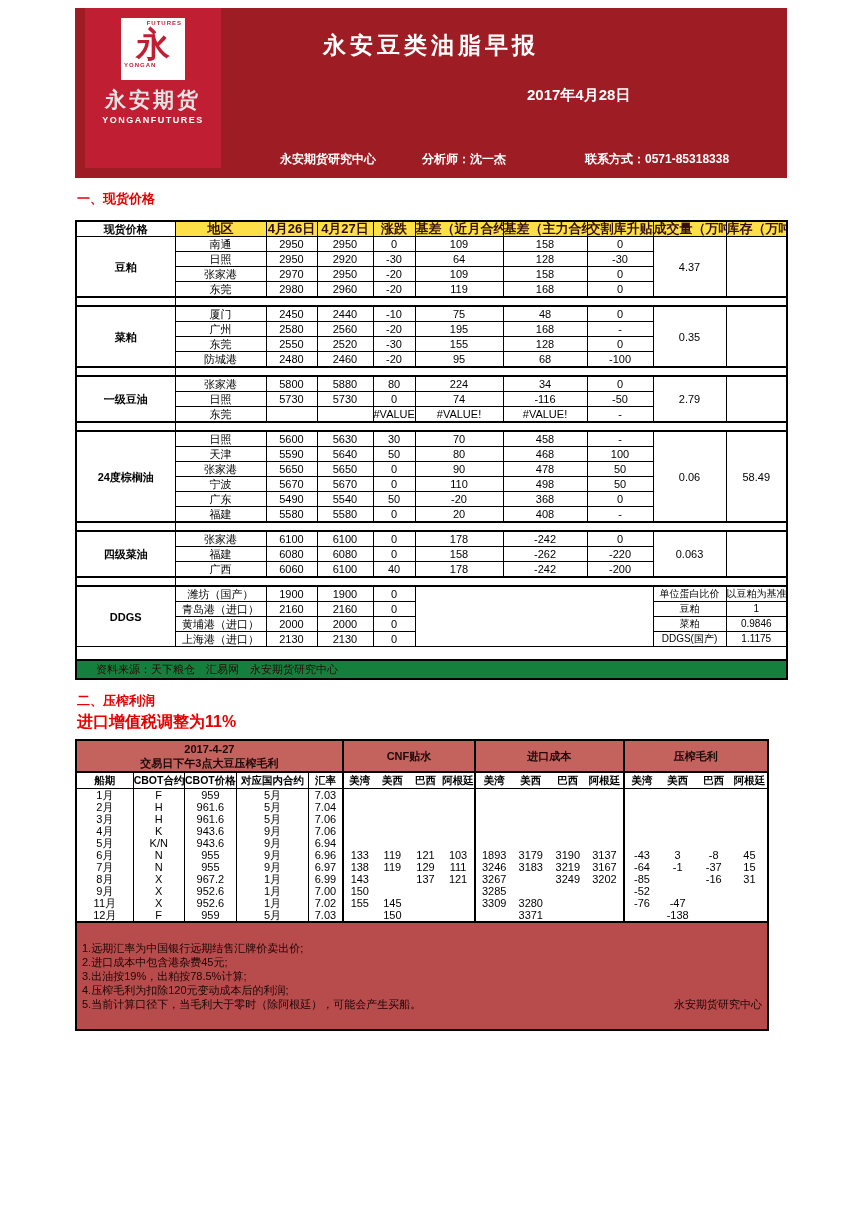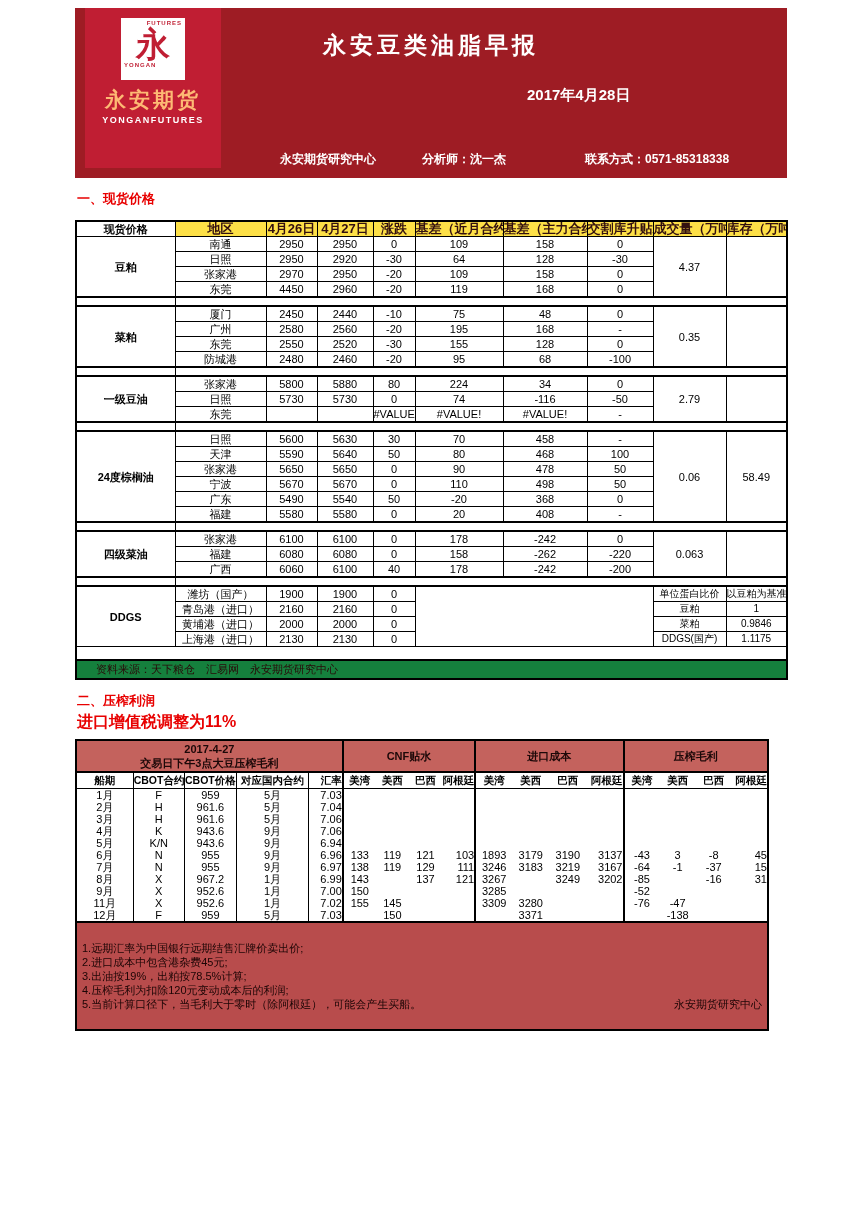--- a/index.html
+++ b/index.html
@@ -10,21 +10,21 @@
   }
   .page{position:absolute;left:75px;top:8px;width:712px;}
 
   
   .header{position:relative;background:#9e1c24;height:170px;width:712px;}
   .logo-box{position:absolute;left:10px;top:0;width:136px;height:160px;background:#c01e33;text-align:center;}
   .seal{width:64px;height:62px;background:#ffffff;margin:10px auto 6px auto;padding:2px 3px;box-sizing:border-box;}
   .seal-futures{font-size:6px;color:#c01e33;text-align:right;font-weight:bold;letter-spacing:1px;}
   .seal-char{font-size:34px;line-height:36px;font-weight:bold;color:#c01e33;}
   .seal-yongan{font-size:6px;color:#c01e33;text-align:left;font-weight:bold;letter-spacing:1px;}
-  .brand-cn{color:#fdba74;font-size:21px;font-weight:bold;letter-spacing:3px;margin-top:2px;}
+  .brand-cn{color:#e5e5e5;font-size:21px;font-weight:bold;letter-spacing:3px;margin-top:2px;}
   .brand-en{color:#fff;font-size:9px;letter-spacing:1.5px;font-weight:bold;margin-top:1px;}
   .header-title{position:absolute;left:0;right:0;top:22px;text-align:center;color:#fff;font-size:23px;font-weight:bold;letter-spacing:4px;}
   .header-date{position:absolute;left:452px;top:78px;color:#fff;font-size:15px;font-weight:bold;}
   .header-info{position:absolute;top:143px;left:0;width:100%;color:#fff;font-size:12px;font-weight:bold;}
   .hi-center{position:absolute;left:205px;}
   .hi-analyst{position:absolute;left:347px;}
   .hi-contact{position:absolute;left:510px;}
 
   
   .sec-title{color:#e80000;font-size:13px;font-weight:bold;margin:12px 0 0 2px;}
@@ -43,21 +43,21 @@
   .t1 td.source{background:#15803d;color:#2a0808;font-weight:normal;text-align:left;
                 padding-left:19px;height:17px;line-height:17px;border-top:2px solid #000;}
   .t1 td.ratio-h{font-size:10px;}
 
   
   .t2{width:694px;border:2px solid #000;font-size:11px;margin-top:4px;}
   .t2 td{padding:0;text-align:center;height:12px;line-height:12px;white-space:nowrap;overflow:hidden;color:#000;}
   .t2 tr.h1 td{background:#c4625d;color:#1c0808;font-weight:bold;border:2px solid #000;height:auto;line-height:14px;padding:1px 0;}
   .t2 tr.h2 td{font-weight:bold;border-bottom:1px solid #000;height:15px;line-height:15px;font-size:10.5px;}
   .t2 td.vb{border-right:1px solid #000;}
-  .t2 td.gb{border-right:2px solid #000;text-align:right;}
+  .t2 td.gb{border-right:2px solid #000;}
 
   
   .notes{width:694px;box-sizing:border-box;background:#b84c4c;border:2px solid #000;border-top:none;
          padding:18px 5px;font-size:11px;color:#1c0505;}
   .notes .note-line{height:14px;line-height:14px;white-space:nowrap;overflow:hidden;}
   .notes .last{display:flex;justify-content:space-between;}
 </style>
 </head>
 <body>
 
@@ -135,21 +135,21 @@
           <td>张家港</td>
           <td>2970</td>
           <td>2950</td>
           <td>-20</td>
           <td>109</td>
           <td>158</td>
           <td>0</td>
         </tr>
         <tr>
           <td>东莞</td>
-          <td>4450</td>
+          <td>2980</td>
           <td>2960</td>
           <td>-20</td>
           <td>119</td>
           <td>168</td>
           <td>0</td>
         </tr>
         <tr class="sep">
           <td></td>
           <td colspan="9"></td>
         </tr>

